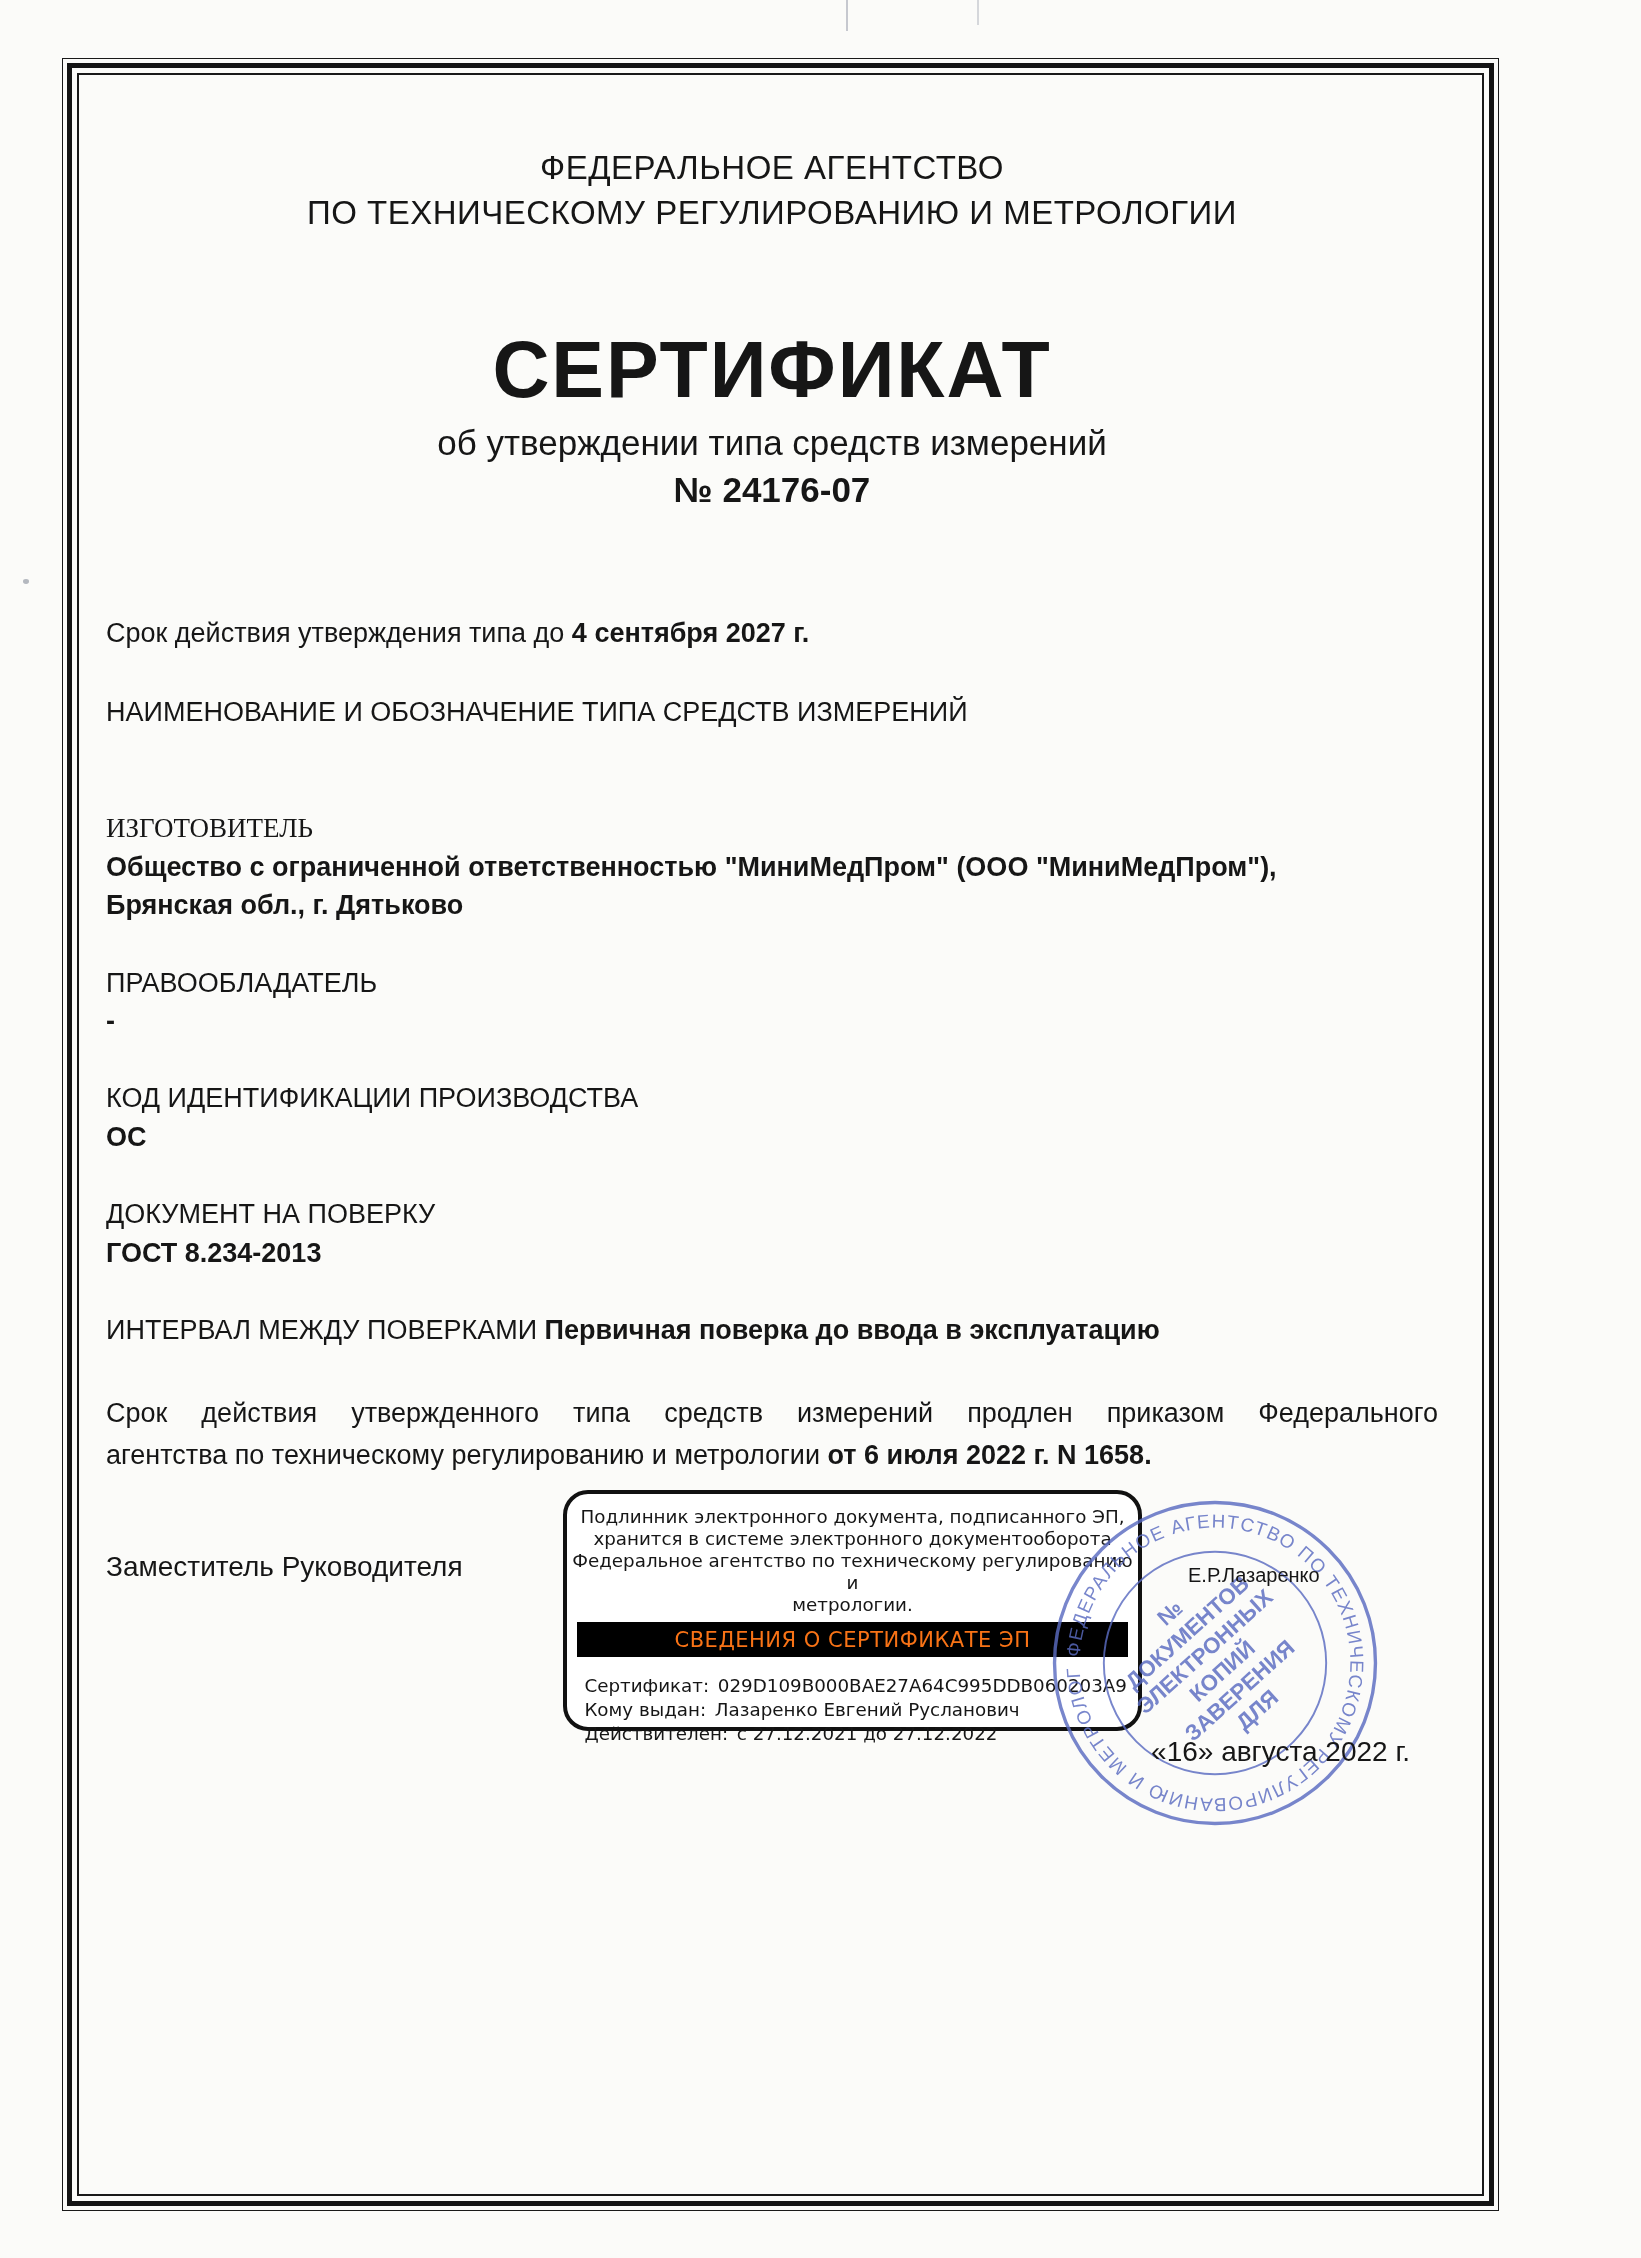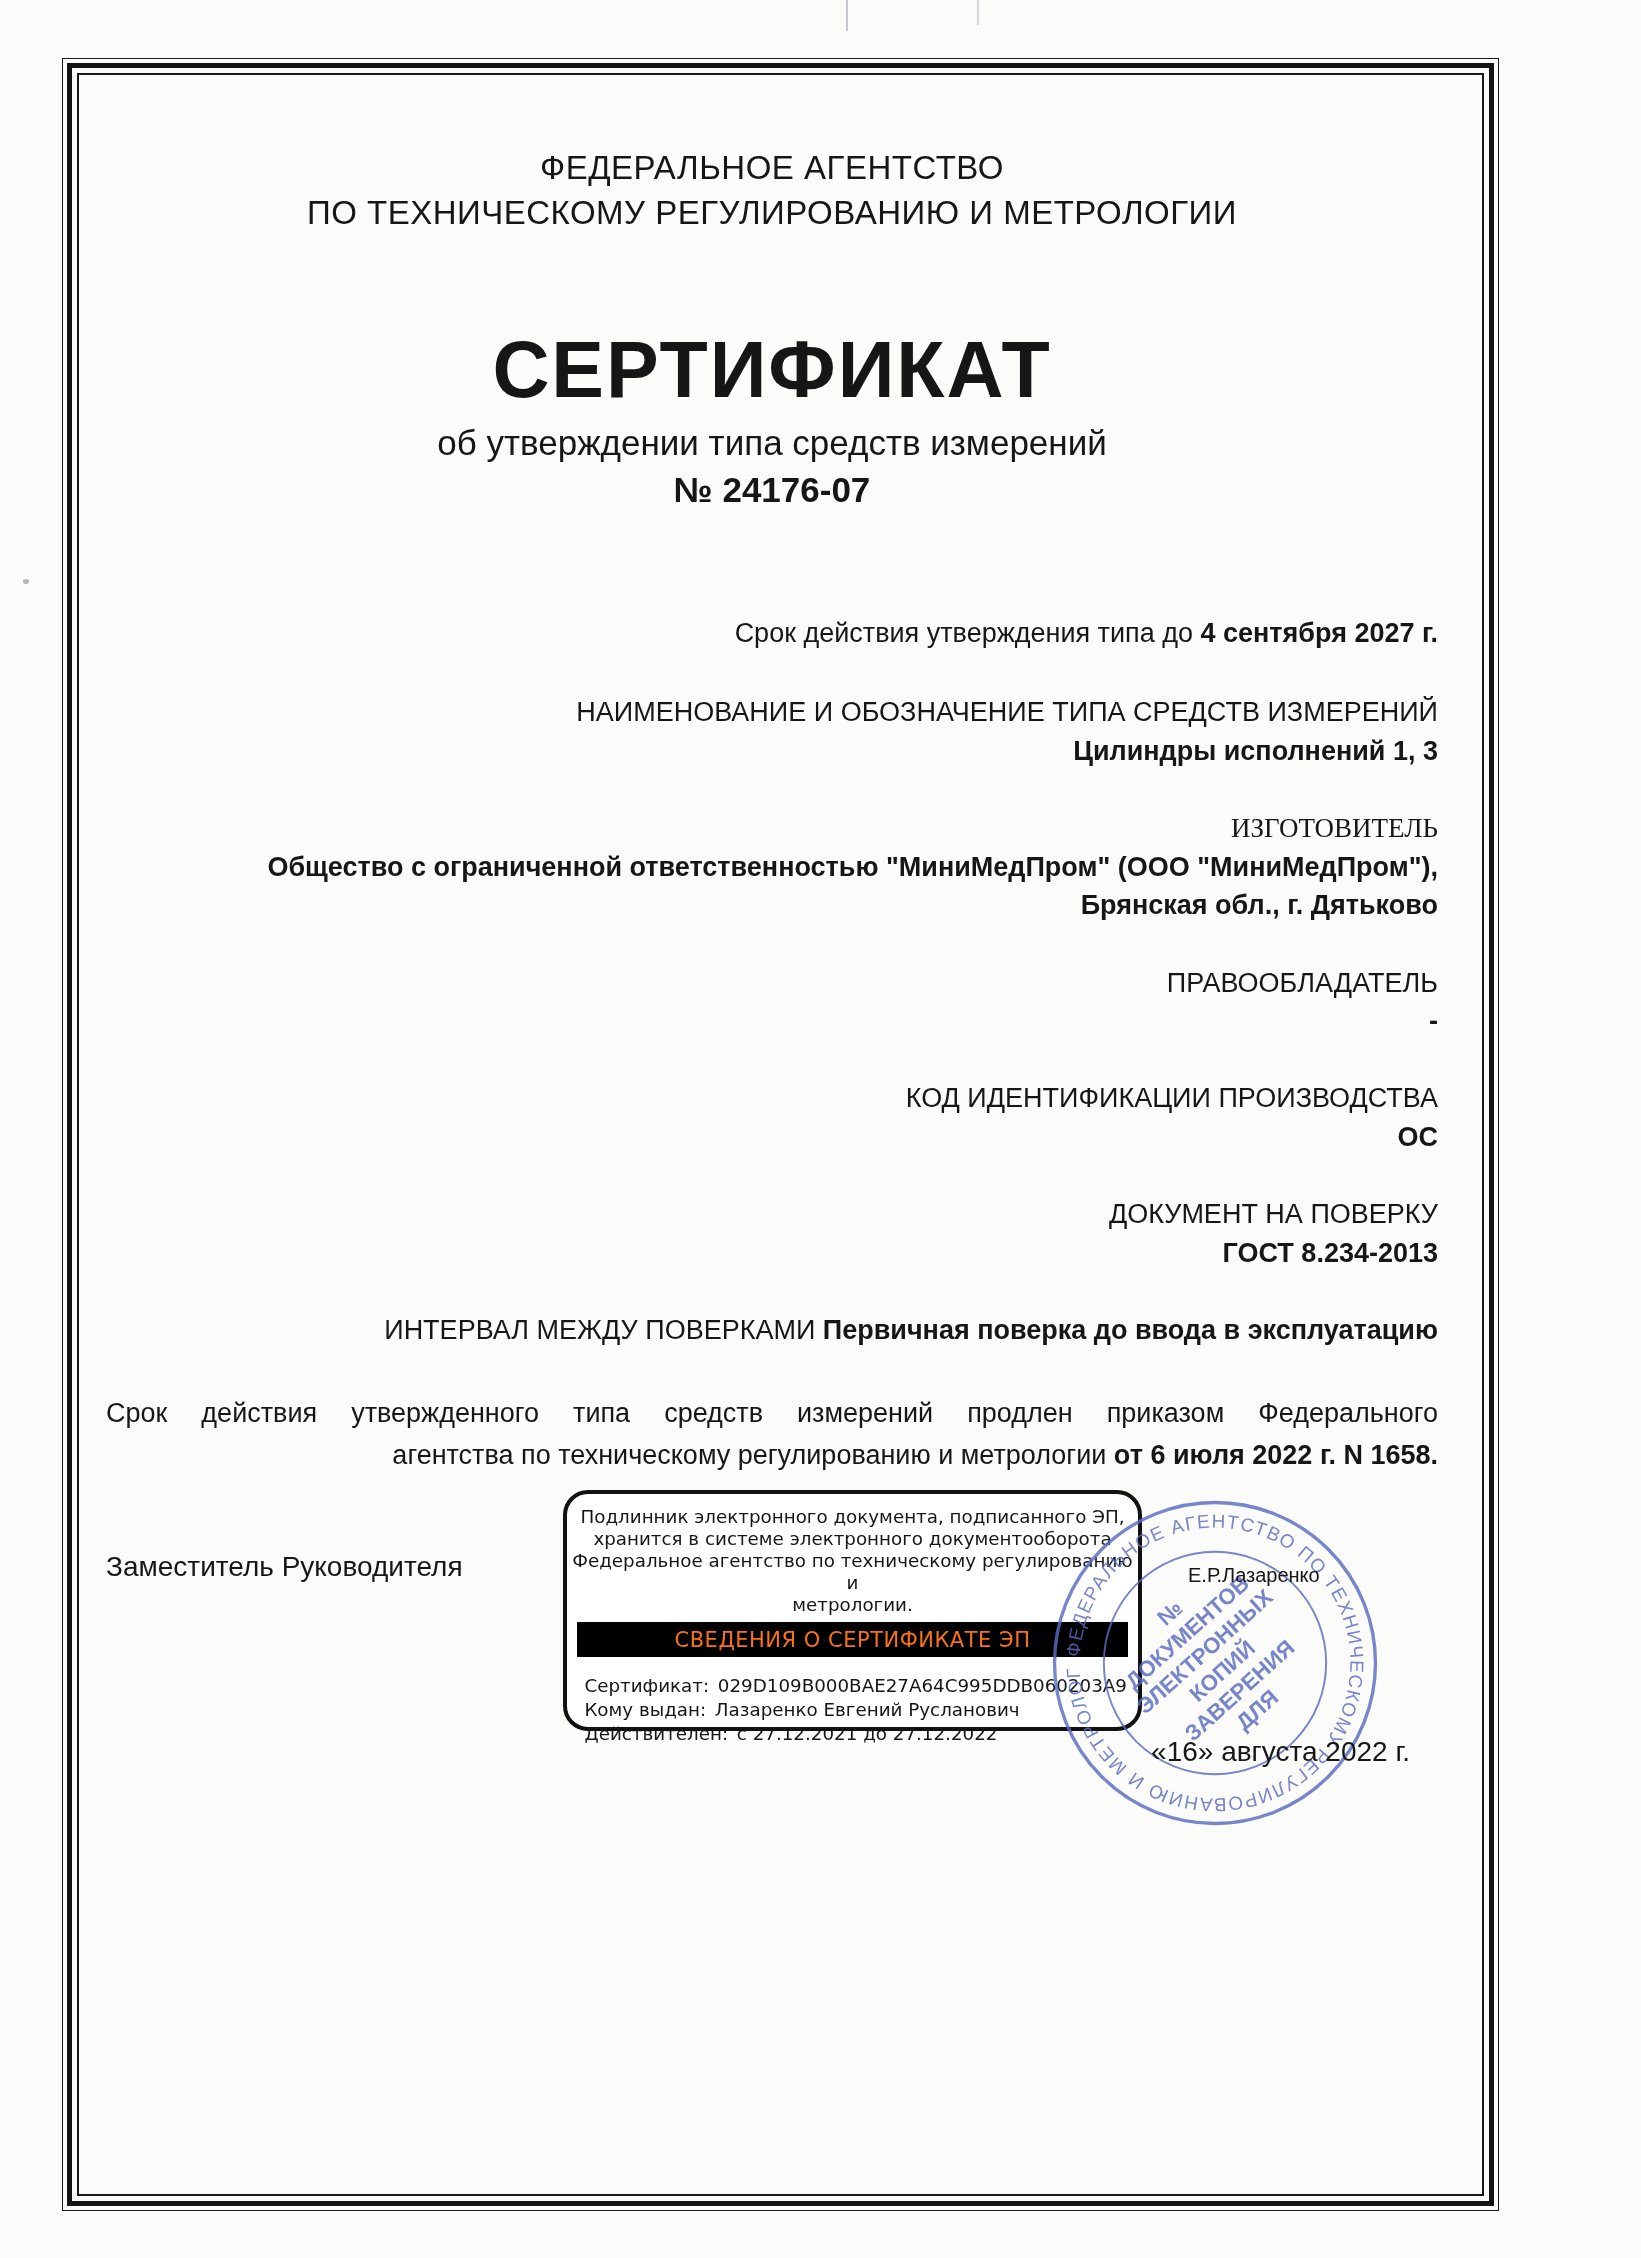--- a/index.html
+++ b/index.html
@@ -11,21 +11,21 @@
     color:#161616;
     overflow:hidden;
   }
   
   .frame{position:absolute;left:62px;top:58px;width:1437px;height:2153px;
     border:1.9px solid #191919;box-sizing:border-box;padding:3.9px;}
   .frame-mid{width:100%;height:100%;border:5.8px solid #141414;box-sizing:border-box;padding:4.8px;}
   .frame-in{width:100%;height:100%;border:2.9px solid #191919;box-sizing:border-box;}
 
   .abs{position:absolute;}
-  .col{left:106px;width:1332px;text-align:right;}
+  .col{left:106px;width:1332px;}
   .ctr{text-align:center;}
   .b{font-weight:bold;}
 
   .hdr{top:145px;font-size:33px;font-weight:normal;line-height:45px;letter-spacing:0.5px;}
   .title{top:324px;font-size:79px;font-weight:bold;letter-spacing:1.9px;text-align:center;}
   .subtitle{top:423px;font-size:35px;}
   .number{top:470px;font-size:35px;font-weight:bold;}
 
   .body-line{font-size:27px;line-height:35px;}
   .just{text-align:justify;text-align-last:justify;}
@@ -76,21 +76,20 @@
 
   <div class="abs col ctr title">СЕРТИФИКАТ</div>
   <div class="abs col ctr subtitle">об утверждении типа средств измерений</div>
   <div class="abs col ctr number">№ 24176-07</div>
 
   <div class="abs col body-line" style="top:616px;">
     <span>Срок действия утверждения типа до </span><span class="b">4 сентября 2027 г.</span>
   </div>
 
   <div class="abs col body-line" style="top:695px;">НАИМЕНОВАНИЕ И ОБОЗНАЧЕНИЕ ТИПА СРЕДСТВ ИЗМЕРЕНИЙ</div>
-  <div class="abs col body-line b" style="top:734px;">Цилиндры исполнений 1, 3</div>
 
   <div class="abs col body-line" style="top:811px;font-family:Liberation Serif, serif;">ИЗГОТОВИТЕЛЬ</div>
   <div class="abs col body-line b" style="top:850px;">Общество с ограниченной ответственностью "МиниМедПром" (ООО "МиниМедПром"),</div>
   <div class="abs col body-line b" style="top:888px;">Брянская обл., г. Дятьково</div>
 
   <div class="abs col body-line" style="top:966px;">ПРАВООБЛАДАТЕЛЬ</div>
   <div class="abs col body-line b" style="top:1004px;">-</div>
 
   <div class="abs col body-line" style="top:1081px;">КОД ИДЕНТИФИКАЦИИ ПРОИЗВОДСТВА</div>
   <div class="abs col body-line b" style="top:1120px;">ОС</div>

